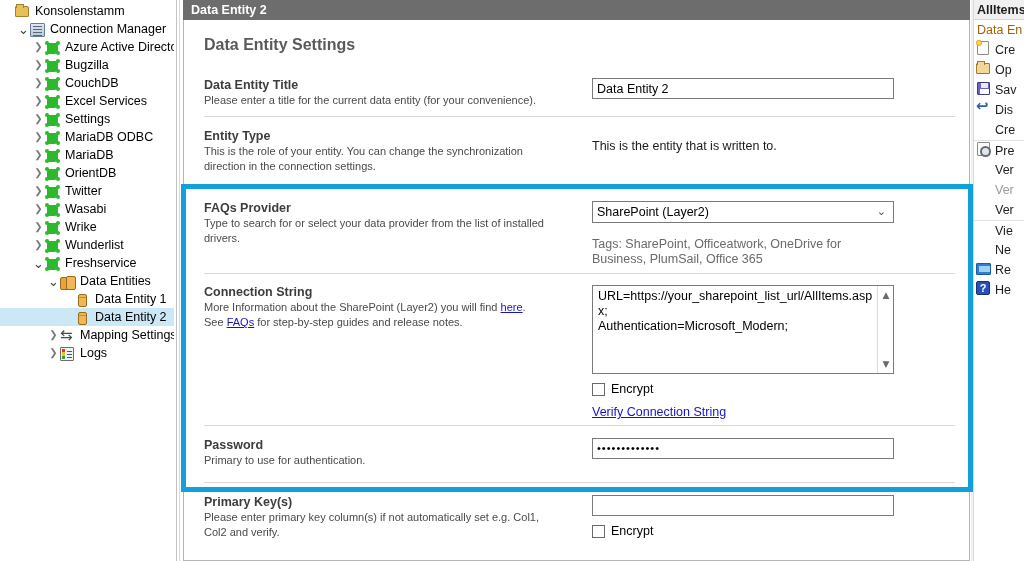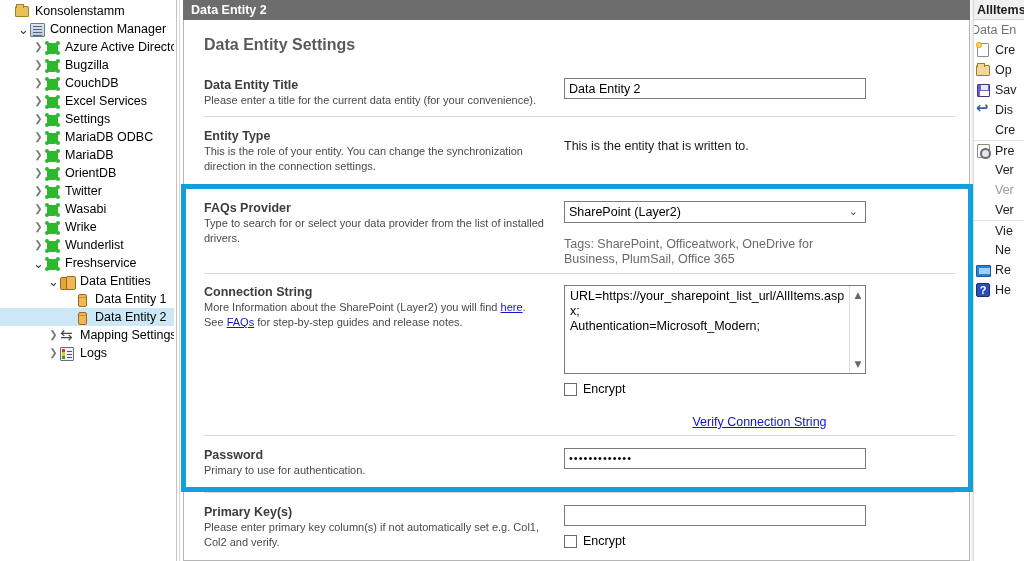--- a/index.html
+++ b/index.html
@@ -207,20 +207,21 @@
     font-size: 16px;
     font-weight: bold;
     color: #5a5a5a;
     font-family: "Liberation Sans", sans-serif;
   }
 
   .section {
     display: flex;
     position: relative;
     padding: 6px 0 8px 0;
+    gap: 28px;
   }
   .section.divided { border-top: 1px solid #d8d8d8; }
   .sec-left {
     width: 360px; flex: 0 0 360px;
     padding-right: 16px;
     padding-top: 2px;
   }
   .sec-title {
     font-weight: bold;
     font-size: 12.5px;
@@ -319,21 +320,21 @@
     background: #fff;
     margin-right: 6px;
     flex: 0 0 13px;
   }
   a.link {
     color: #1414c8;
     text-decoration: underline;
     font-size: 12.5px;
     cursor: pointer;
   }
-  .link-row { margin-top: 19px; text-align: center; }
+  .link-row { margin-top: 9px; }
   .inline-link { color: #1414c8; text-decoration: underline; }
 
   
   #highlight {
     position: absolute;
     left: 181px; top: 184px;
     width: 792px; height: 308px;
     border: 5px solid #12a0dd;
     pointer-events: none;
     z-index: 50;
@@ -353,25 +354,26 @@
     height: 20px; line-height: 20px;
     font-weight: bold; font-size: 12.5px;
     color: #1e1e1e;
     padding-left: 6px;
     background: #f0f0f0;
     border-bottom: 1px solid #d6d6d6;
   }
   #actions-sub {
     height: 20px; line-height: 20px;
     font-size: 12.5px;
-    color: #737373;
+    color: #a16207;
+    padding-left: 6px;
     background: #ffffff;
   }
   .act-row {
-    display: flex; align-items: center;
+    display: flex; 
     height: 20px;
     padding-left: 4px;
     white-space: nowrap;
     font-size: 12.5px;
     color: #1e1e1e;
     overflow: hidden;
   }
   .act-row.disabled { color: #9a9a9a; }
   .act-row.sep { border-top: 1px solid #e2e2e2; }
   .act-ico {

